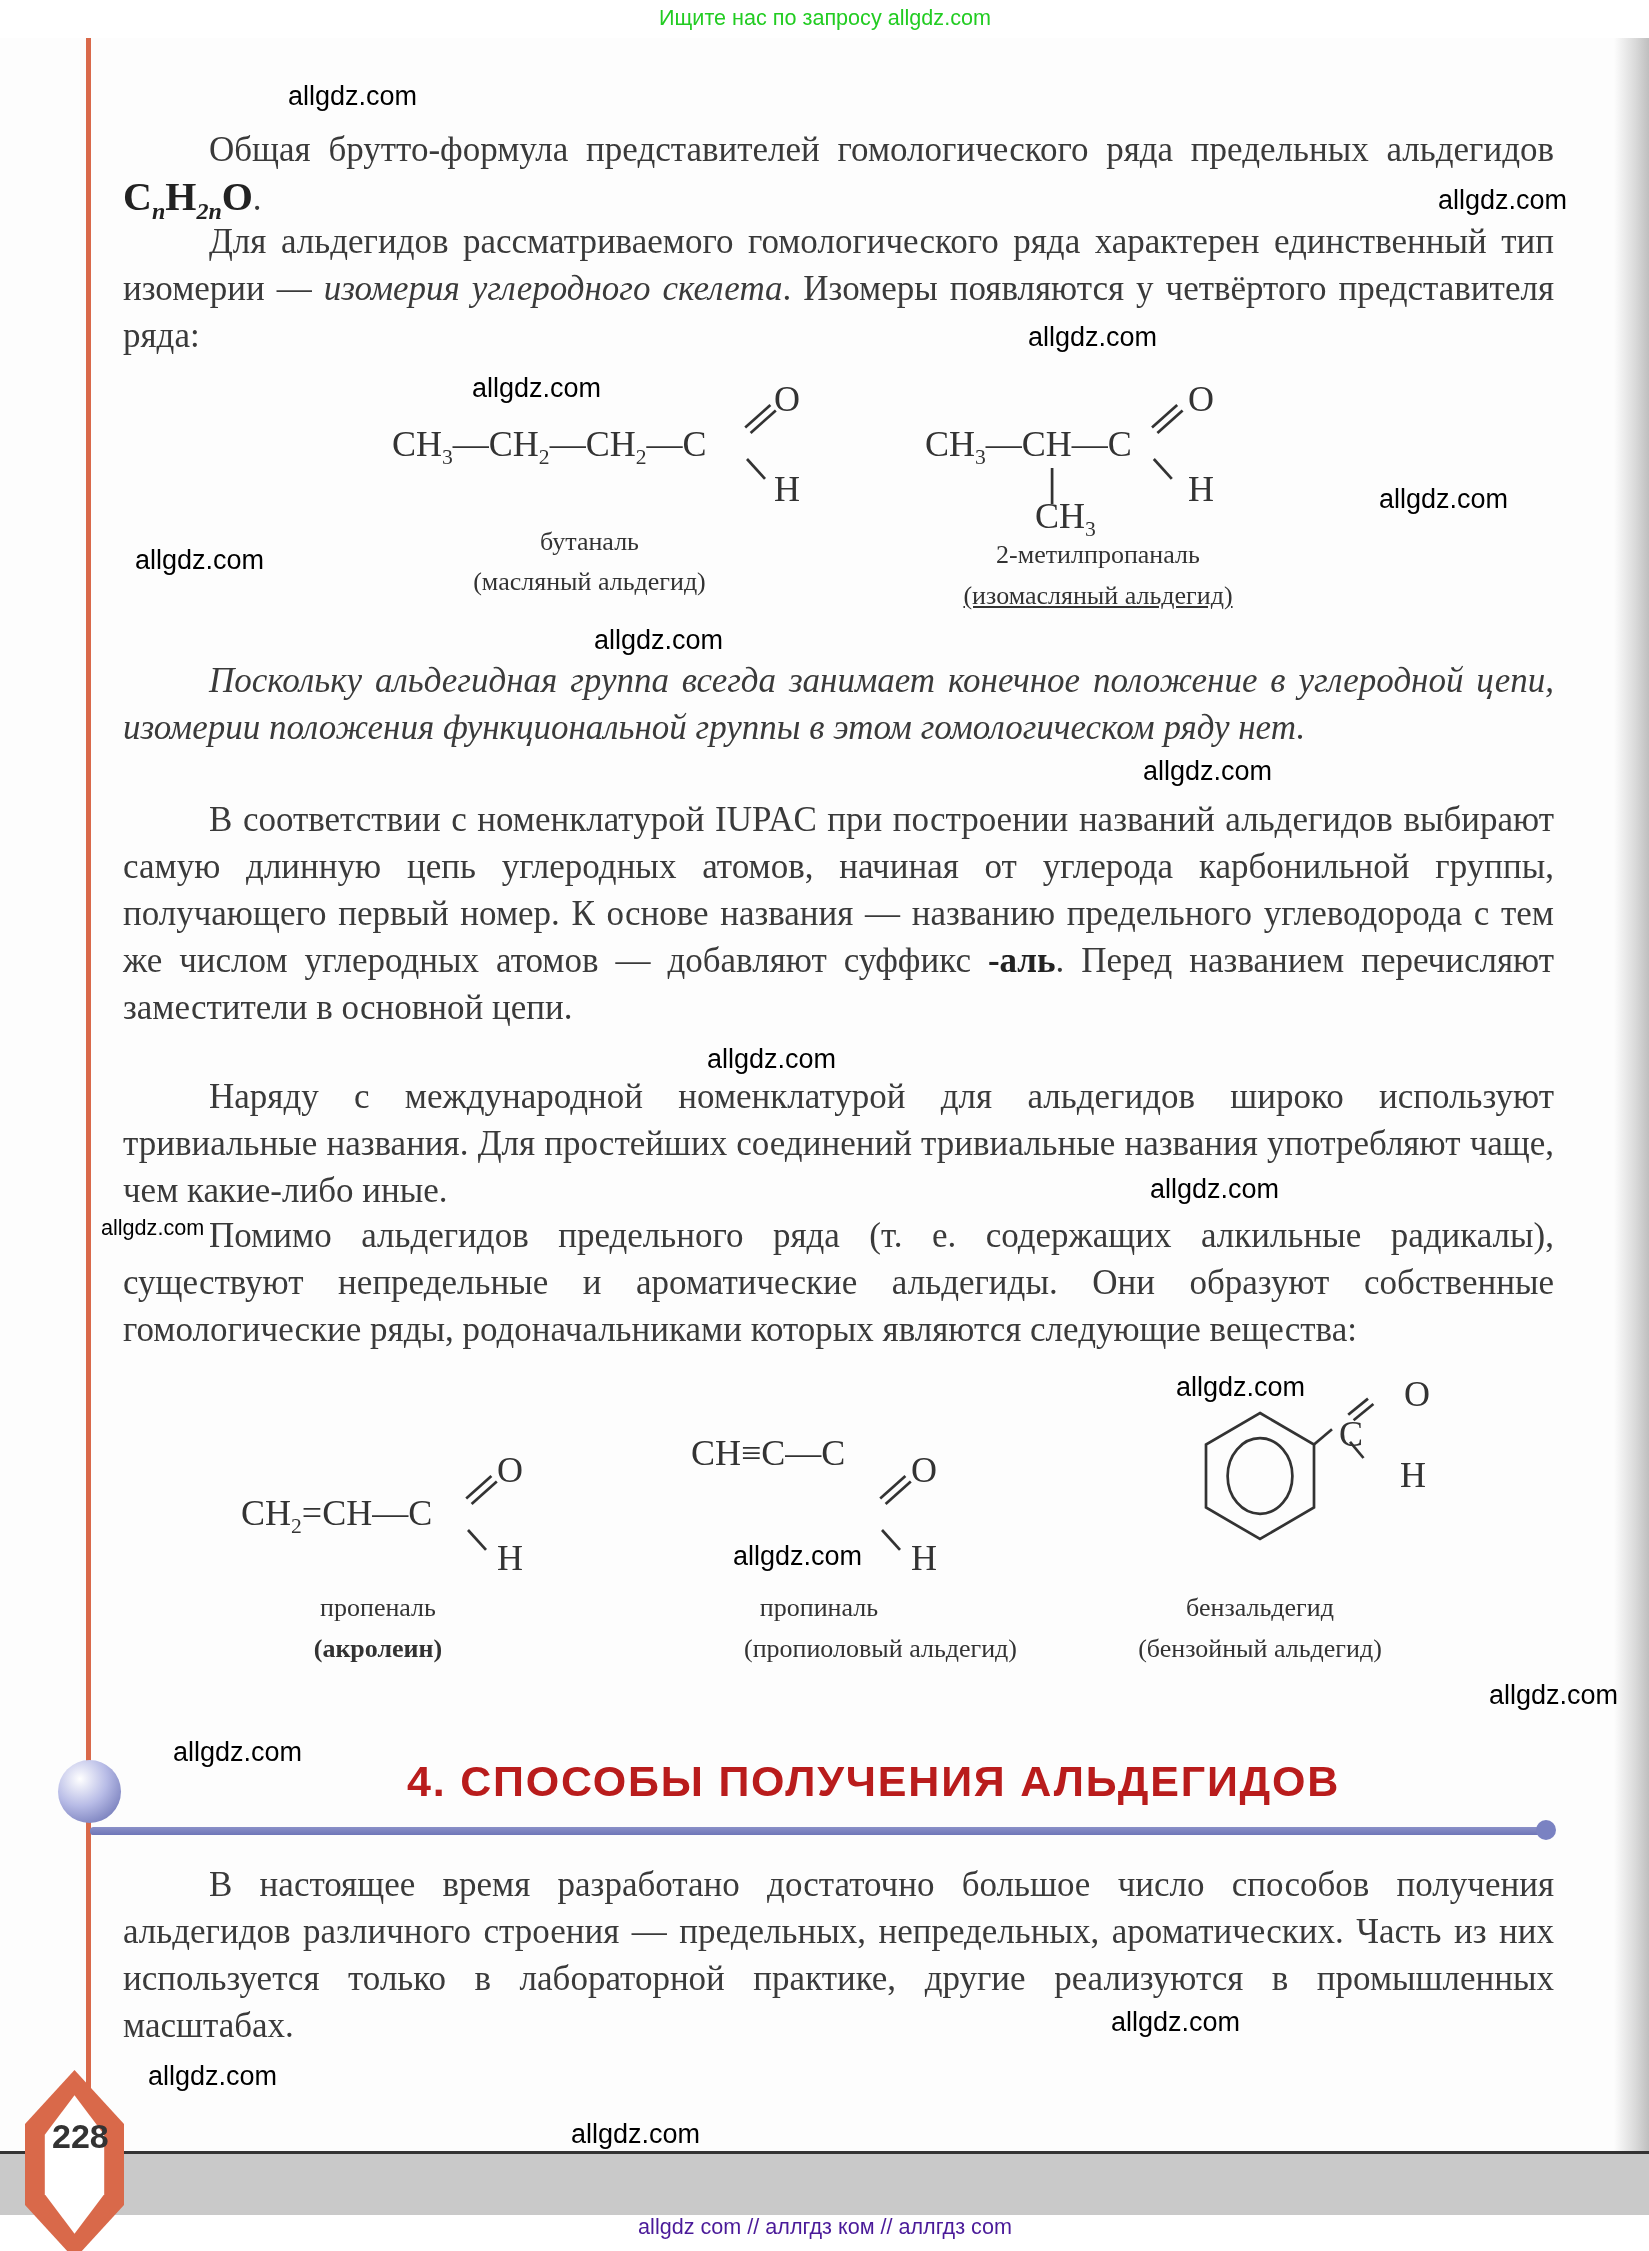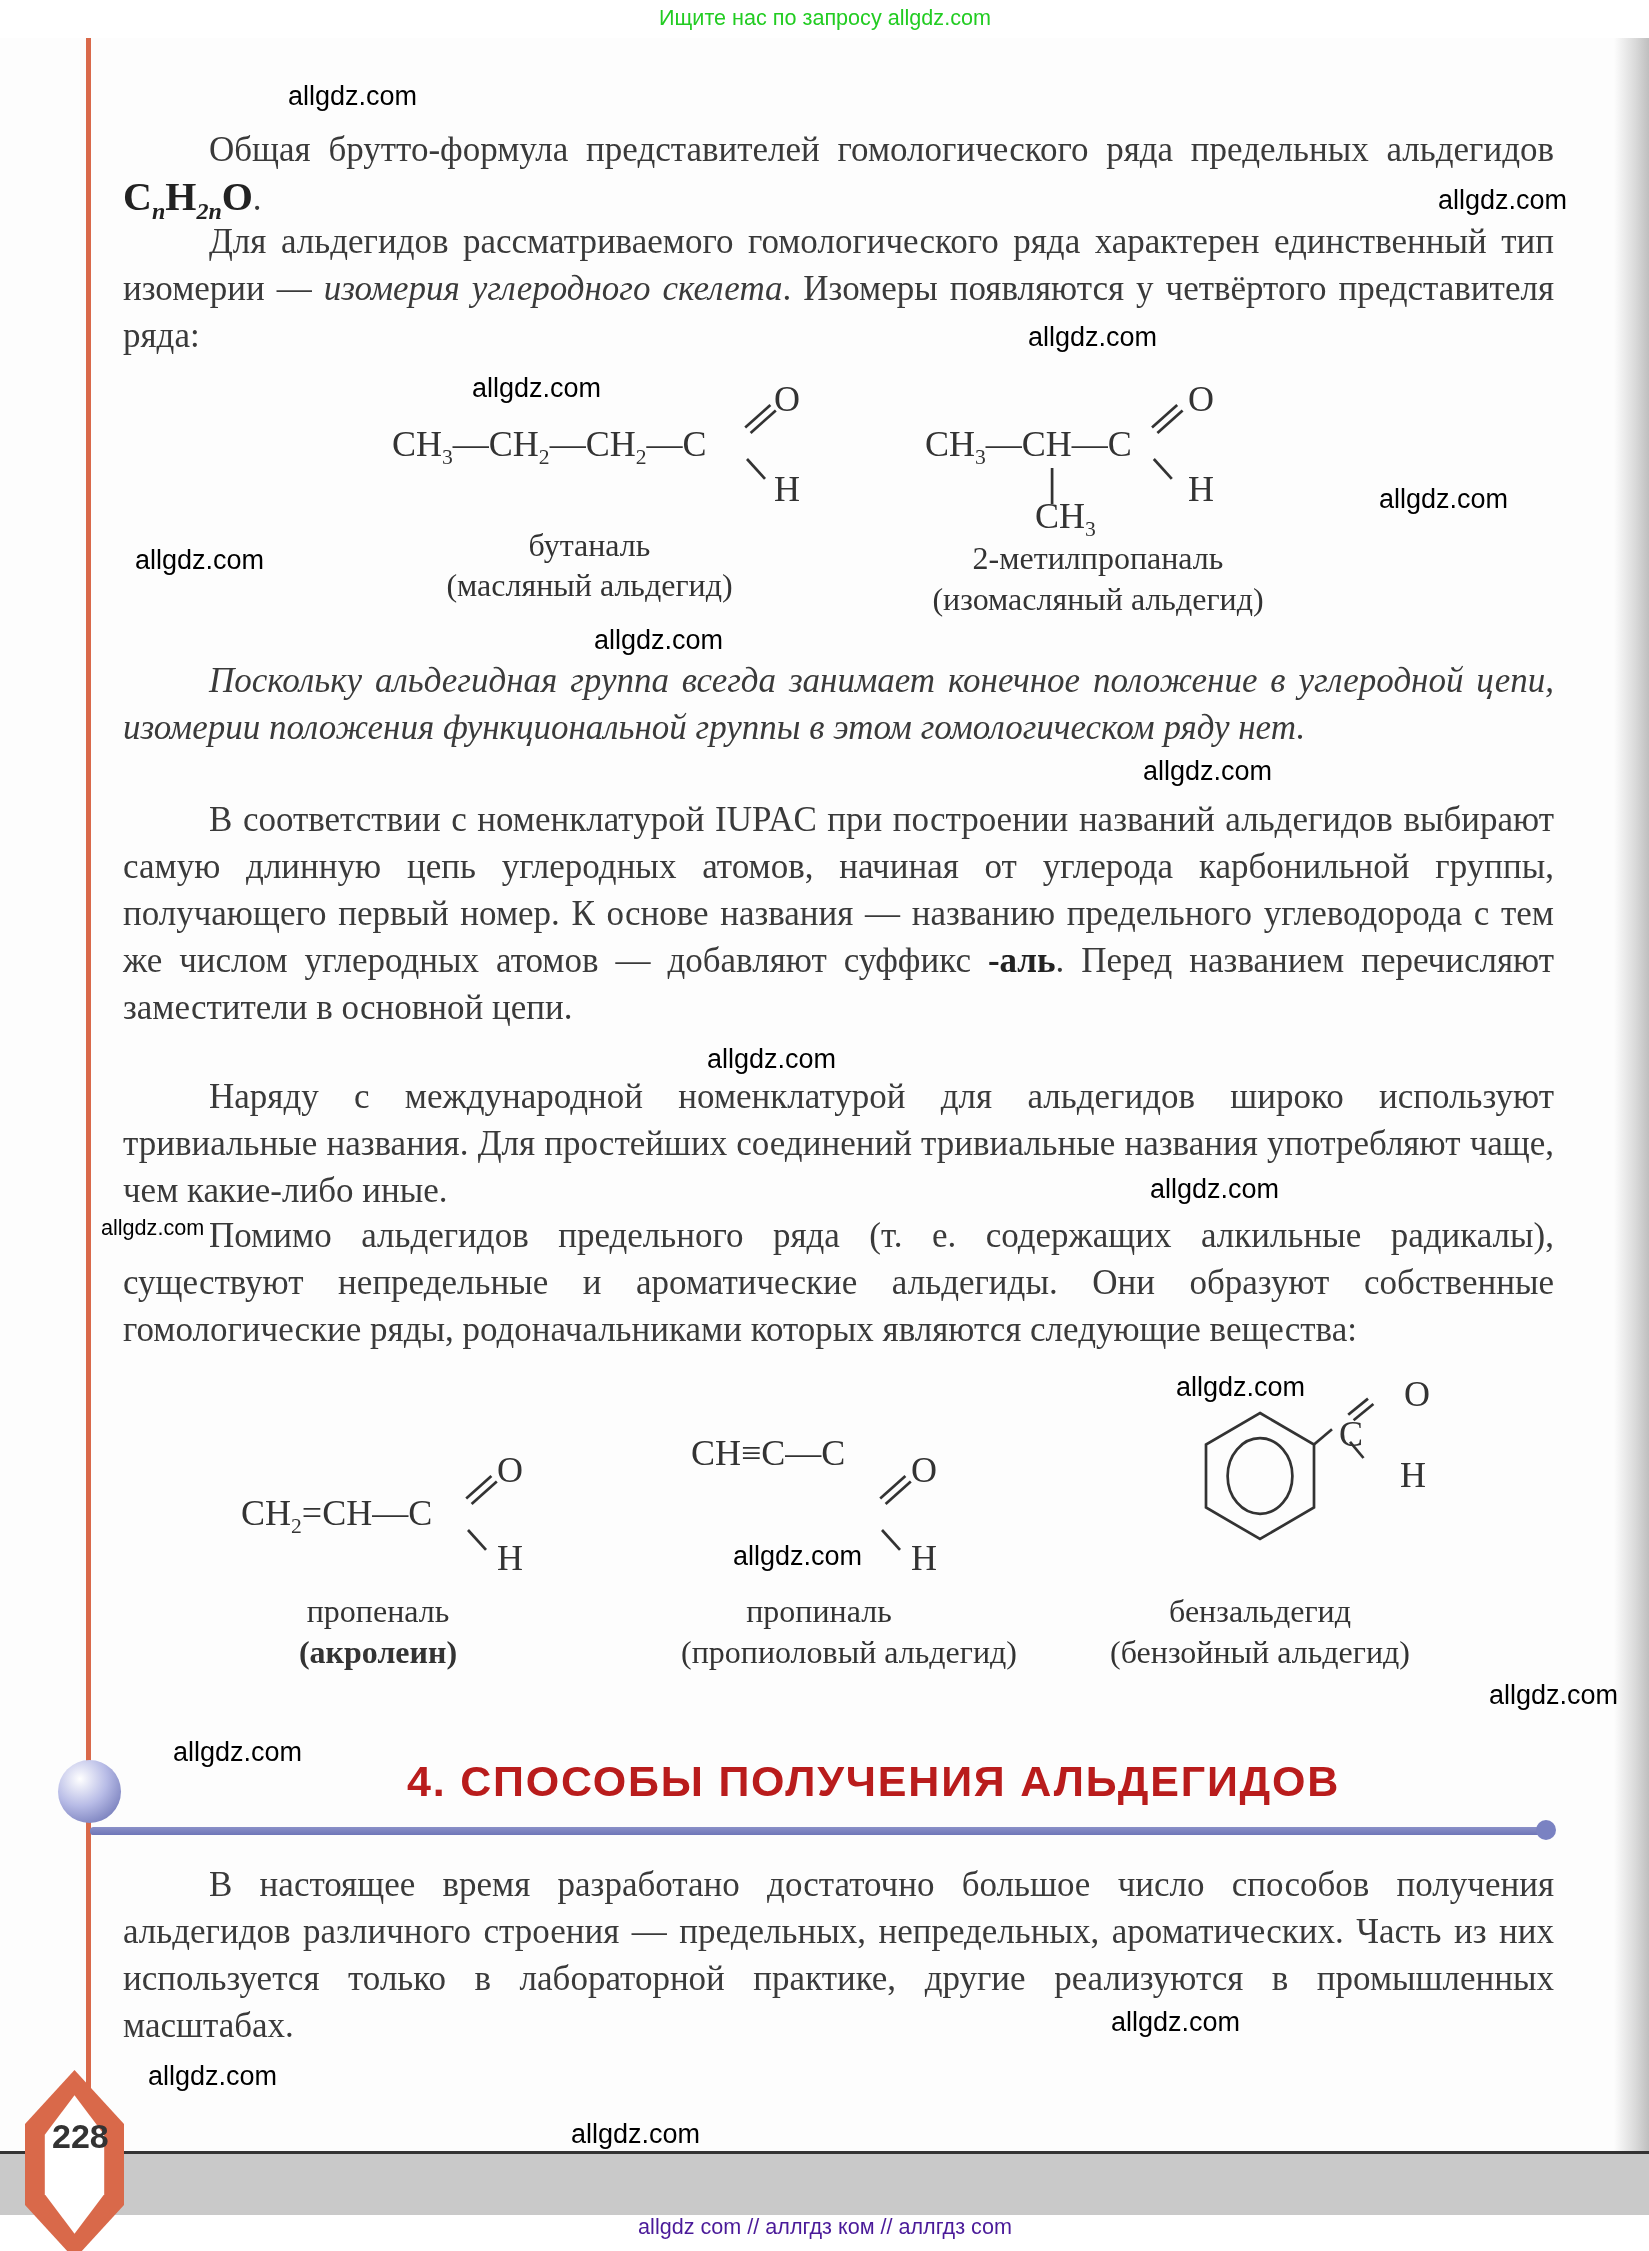--- a/index.html
+++ b/index.html
@@ -13,21 +13,21 @@
   .margin-line{position:absolute;left:86px;top:38px;width:4.5px;height:2088px;background:#d9694a;}
   .wm{position:absolute;font-family:"Liberation Sans",sans-serif;font-size:27px;color:#000;}
   .wm.small{font-size:21.6px;}
   .para{position:absolute;left:123px;width:1431px;font-size:35px;line-height:47px;
         text-align:justify;text-align-last:left;}
   .para .indent{display:inline-block;width:86px;}
   .it{font-style:italic;}
   .bold{font-weight:bold;color:#222;}
   sub{font-size:0.6em;}
   .formula{position:absolute;font-size:36px;white-space:nowrap;color:#333;}
-  .caption{position:absolute;font-size:32px;text-align:center;white-space:nowrap;color:#333;}
+  .caption{position:absolute;font-size:26px;text-align:center;white-space:nowrap;color:#333;}
   .section-title{position:absolute;left:407px;top:1757px;font-family:"Liberation Sans",sans-serif;
         font-weight:bold;font-size:43px;letter-spacing:1.8px;color:#b91c1c;}
   .rule{position:absolute;left:90px;top:1827px;width:1458px;height:8px;
         background:linear-gradient(#8a90c8,#6f76b8);border-radius:3.6px;}
   .rule-dot{position:absolute;left:1536px;top:1820px;width:20px;height:20px;border-radius:50%;background:#7a82c2;}
   .ball{position:absolute;left:58px;top:1760px;width:63px;height:63px;border-radius:50%;
         background:radial-gradient(circle at 35% 30%,#ffffff,#b7bbe6 45%,#5a62a8);}
   .footer-band{position:absolute;left:0;top:2151px;width:1650px;height:61px;
         background:#c9c9c9;border-top:3.6px solid #333;}
   .hex{position:absolute;left:25px;top:2070px;width:99px;height:189px;}
@@ -72,21 +72,21 @@
 <svg style="position:absolute;left:1044px;top:378px;" width="180" height="162" viewBox="0 0 200 180">
   <line x1="9" y1="100" x2="9" y2="140" stroke="#333" stroke-width="3"></line>
   <line x1="120" y1="55" x2="148" y2="30" stroke="#333" stroke-width="3"></line>
   <line x1="126" y1="61" x2="154" y2="36" stroke="#333" stroke-width="3"></line>
   <line x1="122" y1="90" x2="142" y2="112" stroke="#333" stroke-width="3"></line>
 </svg>
 <div class="formula" style="left:1188px;top:378px;">O</div>
 <div class="formula" style="left:1188px;top:468px;">H</div>
 <div class="formula" style="left:1035px;top:495px;"><span>CH</span><sub>3</sub></div>
 <div class="caption" style="left:927px;top:540px;width:342px;">2-метилпропаналь</div>
-<div class="caption" style="left:891px;top:581px;width:414px;">(изомасляный альдегид)</div>
+<div class="caption" style="left:891px;top:581px;width:414px;text-decoration:underline;">(изомасляный альдегид)</div>
 
 <div class="para" style="top:657px;font-style:italic;">
   <span class="indent"></span><span>Поскольку альдегидная группа всегда занимает конечное положение в углеродной цепи, изомерии положения функциональной группы в этом гомологическом ряду нет.</span>
 </div>
 <div class="para" style="top:796px;">
   <span class="indent"></span><span>В соответствии с номенклатурой IUPAC при построении названий альдегидов выбирают самую длинную цепь углеродных атомов, начиная от углерода карбонильной группы, получающего первый номер. К основе названия — названию предельного углеводорода с тем же числом углеродных атомов — добавляют суффикс </span><span class="bold">-аль</span><span>. Перед названием перечисляют заместители в основной цепи.</span>
 </div>
 <div class="para" style="top:1073px;">
   <span class="indent"></span><span>Наряду с международной номенклатурой для альдегидов широко используют тривиальные названия. Для простейших соединений тривиальные названия употребляют чаще, чем какие-либо иные.</span>
 </div>

